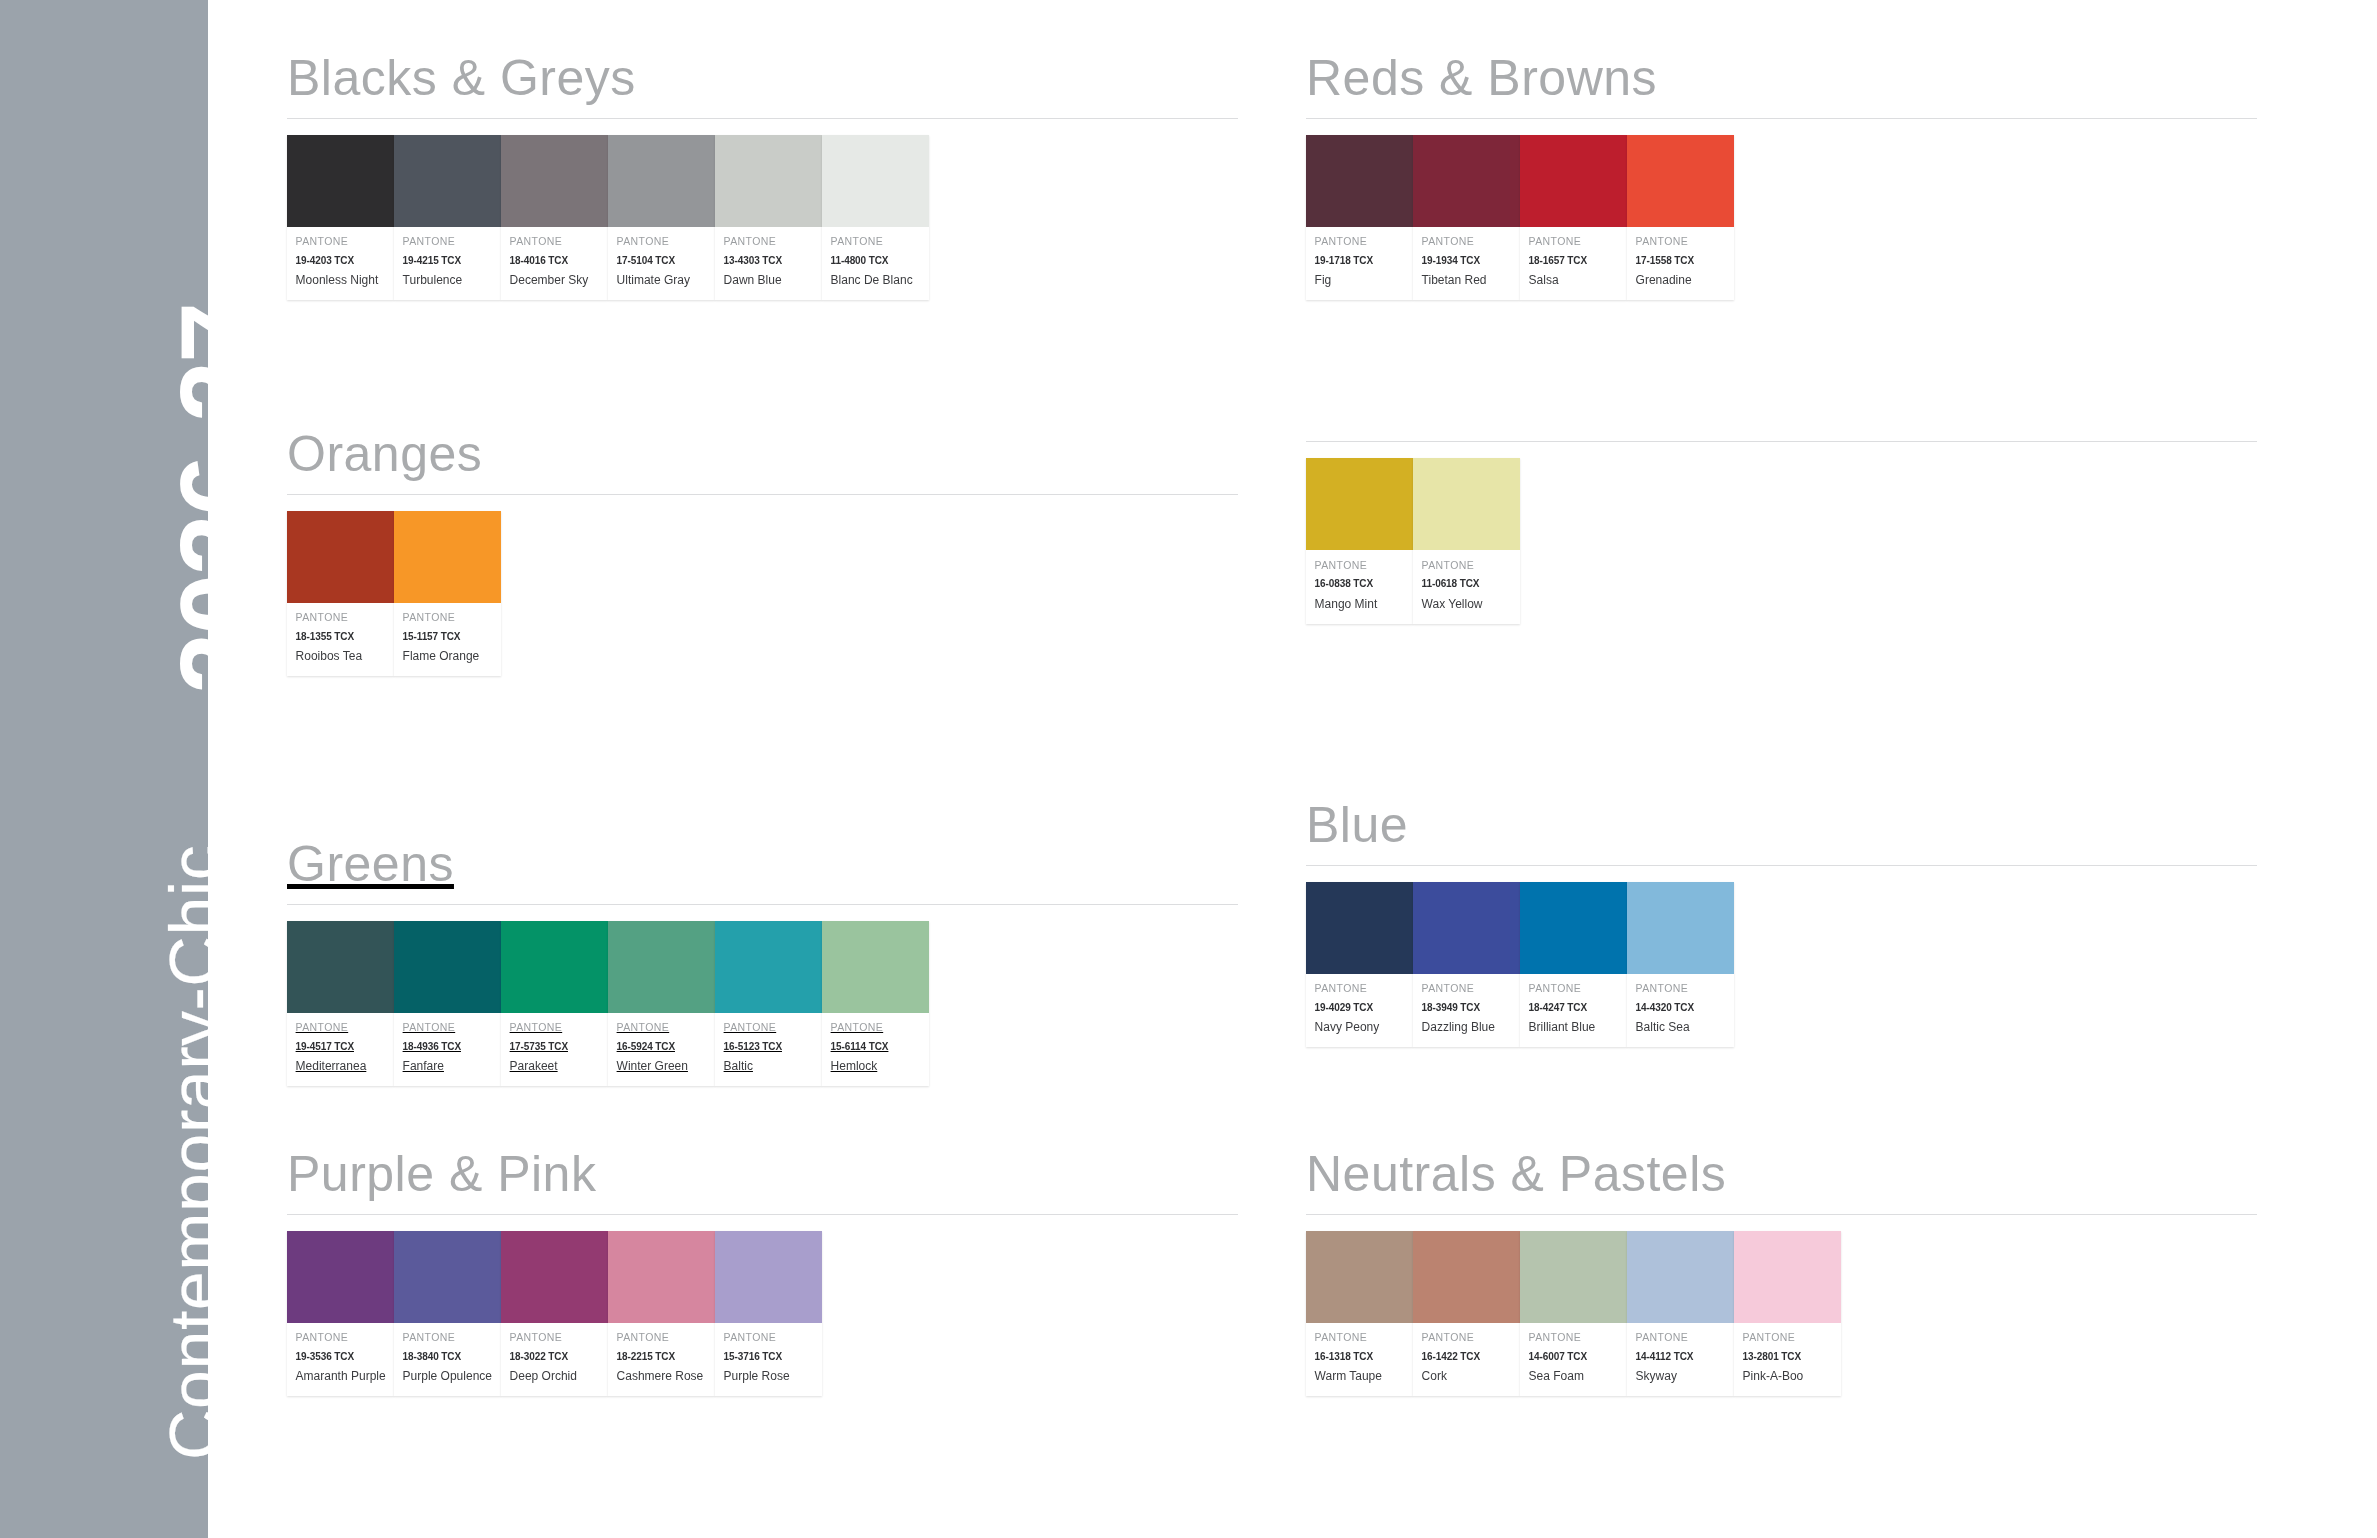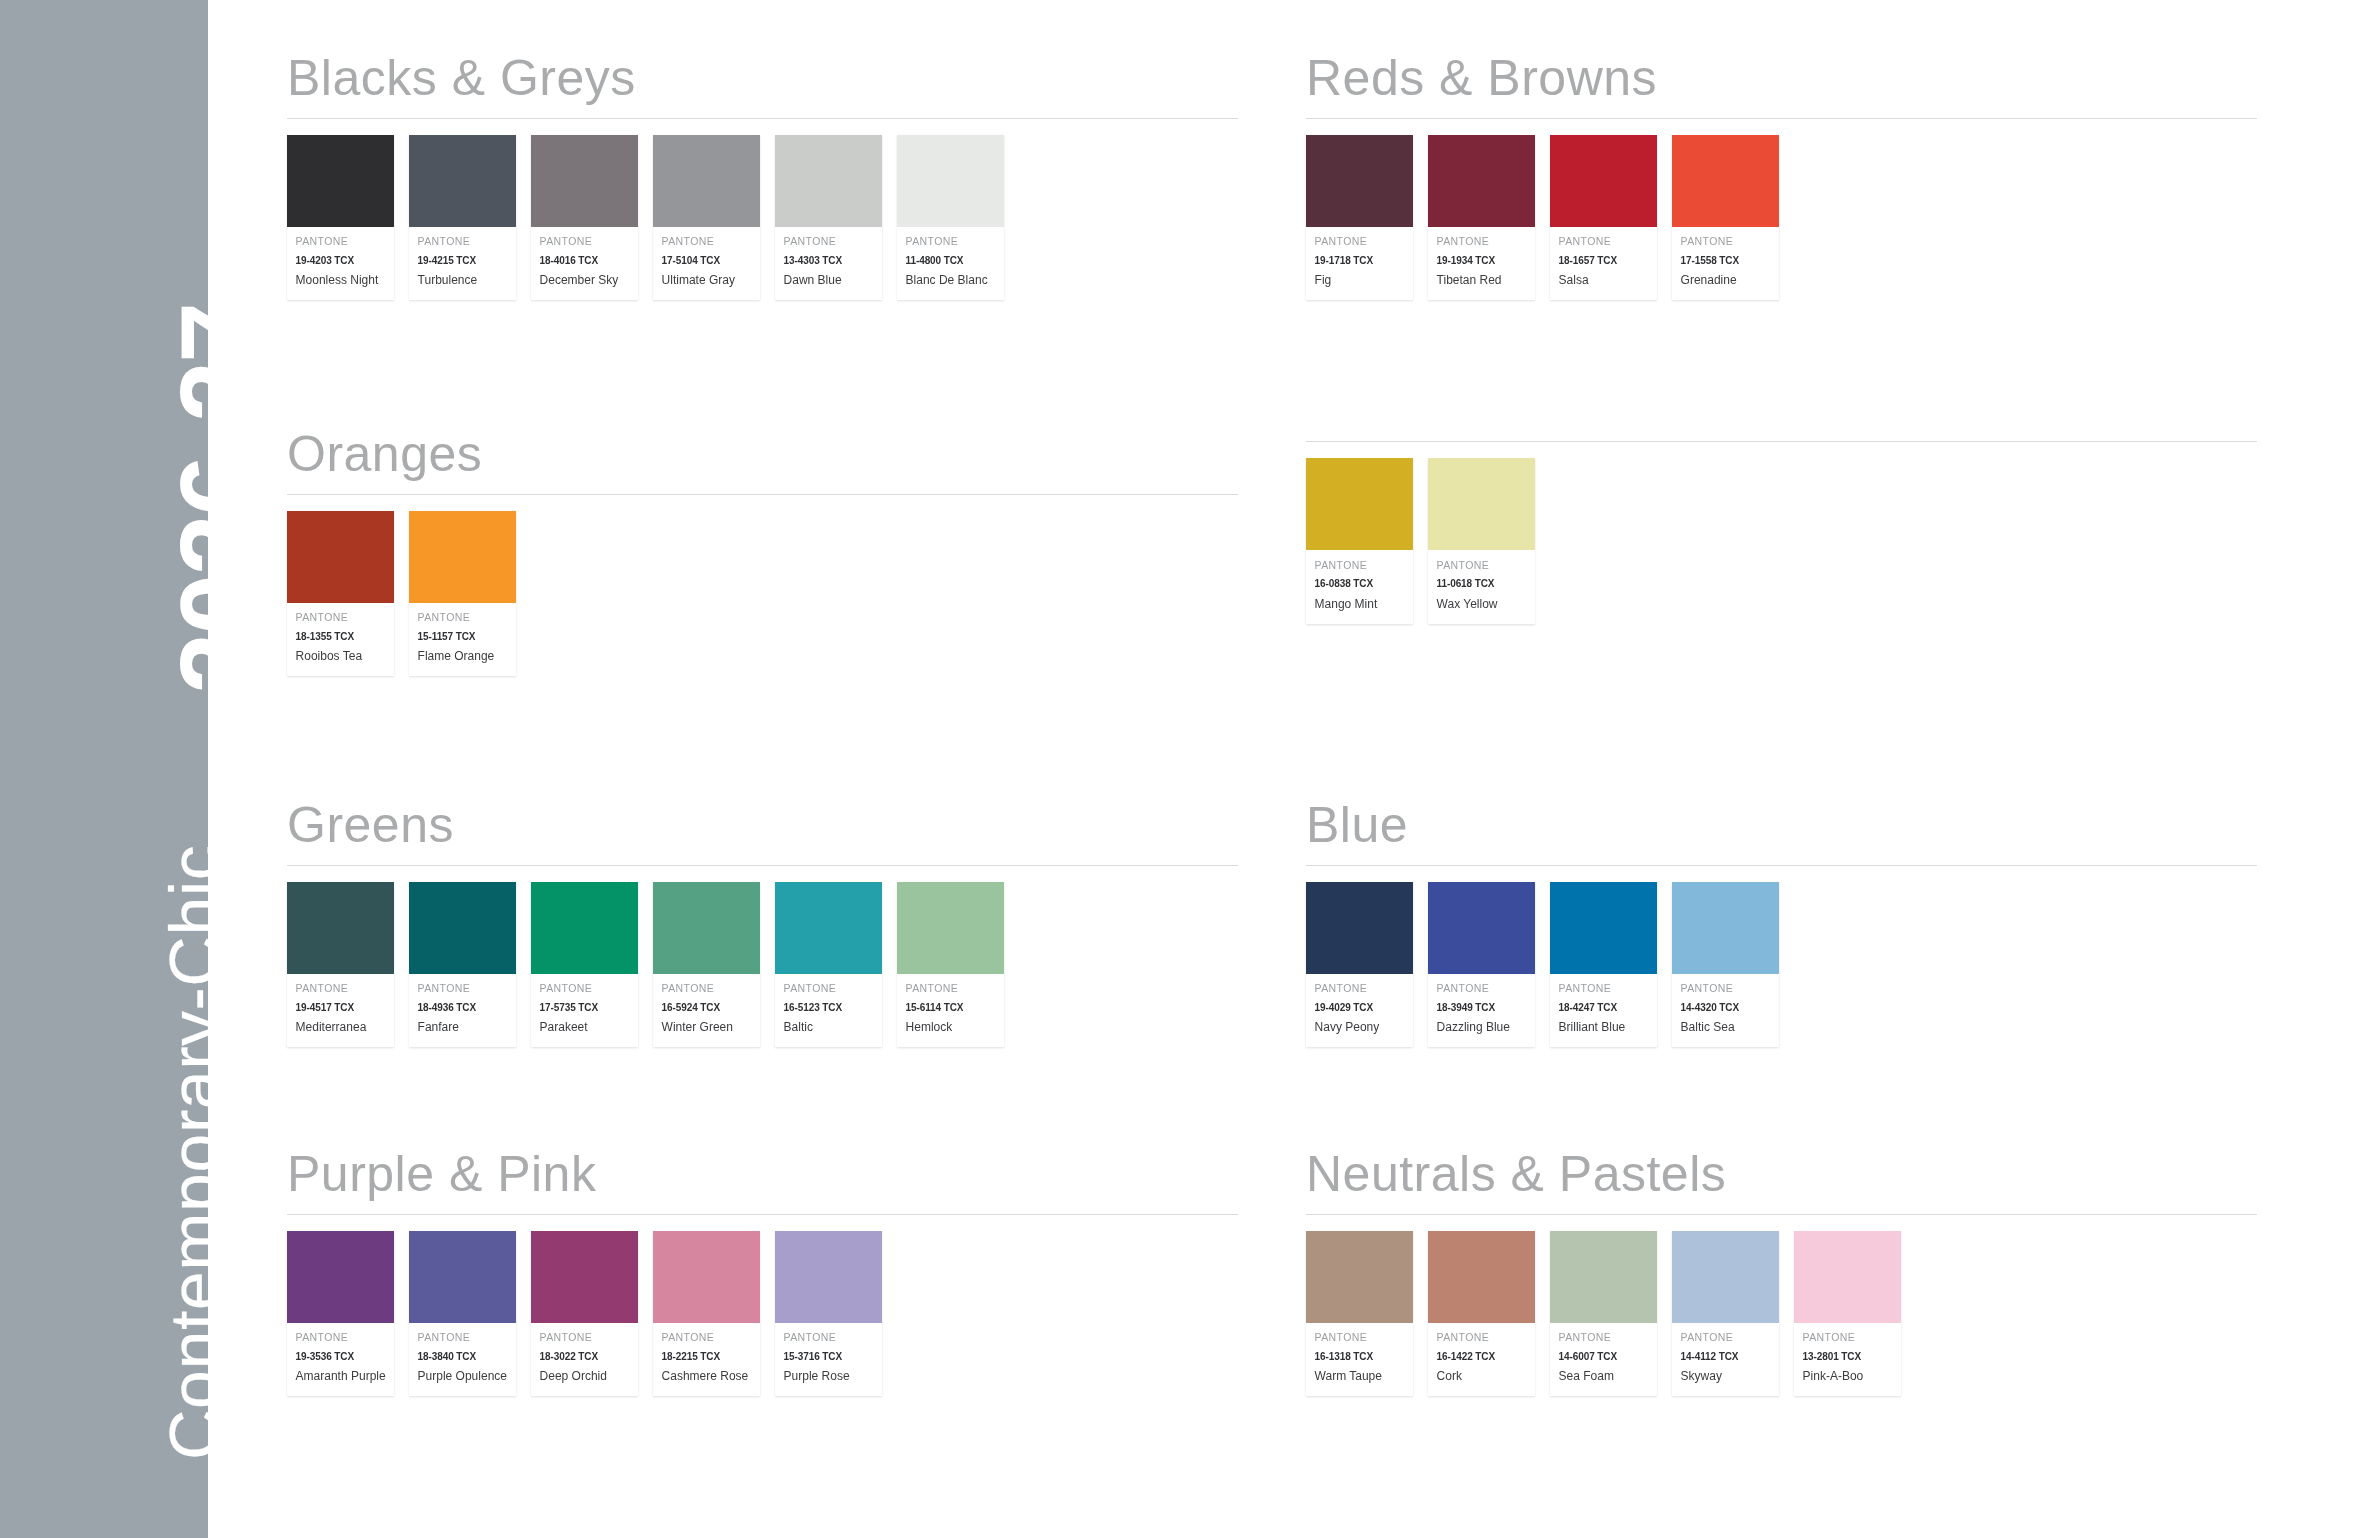--- a/index.html
+++ b/index.html
@@ -83,21 +83,21 @@
 
   .section-rule {
     margin-top: 13.3px;
     height: 1px;
     background: #dcdddf;
   }
 
   .swatch-row {
     display: flex;
     margin-top: 16px;
-    gap: 15px;
+    gap: 0;
   }
 
   .swatch-card {
     width: 107px;
     background: #ffffff;
     box-shadow: 0 1px 1.9px rgba(0,0,0,0.13);
     display: flex;
     flex-direction: column;
   }
 
@@ -276,21 +276,21 @@
           <div class="swatch-card">
             <div class="swatch-chip" style="background: rgb(231, 229, 168);"></div>
             <div class="swatch-meta">
               <div class="meta-brand">PANTONE</div>
               <div class="meta-code">11-0618 TCX</div>
               <div class="meta-name">Wax Yellow</div>
             </div>
           </div>
         </div>
       </div>
-      <div class="section column col-left" style="top: 799px;">
+      <div class="section column col-left" style="top: 838px; text-decoration: underline;">
         <div class="section-title">Greens</div>
         <div class="section-rule"></div>
         <div class="swatch-row">
           <div class="swatch-card">
             <div class="swatch-chip" style="background: rgb(51, 84, 87);"></div>
             <div class="swatch-meta">
               <div class="meta-brand">PANTONE</div>
               <div class="meta-code">19-4517 TCX</div>
               <div class="meta-name">Mediterranea</div>
             </div>

